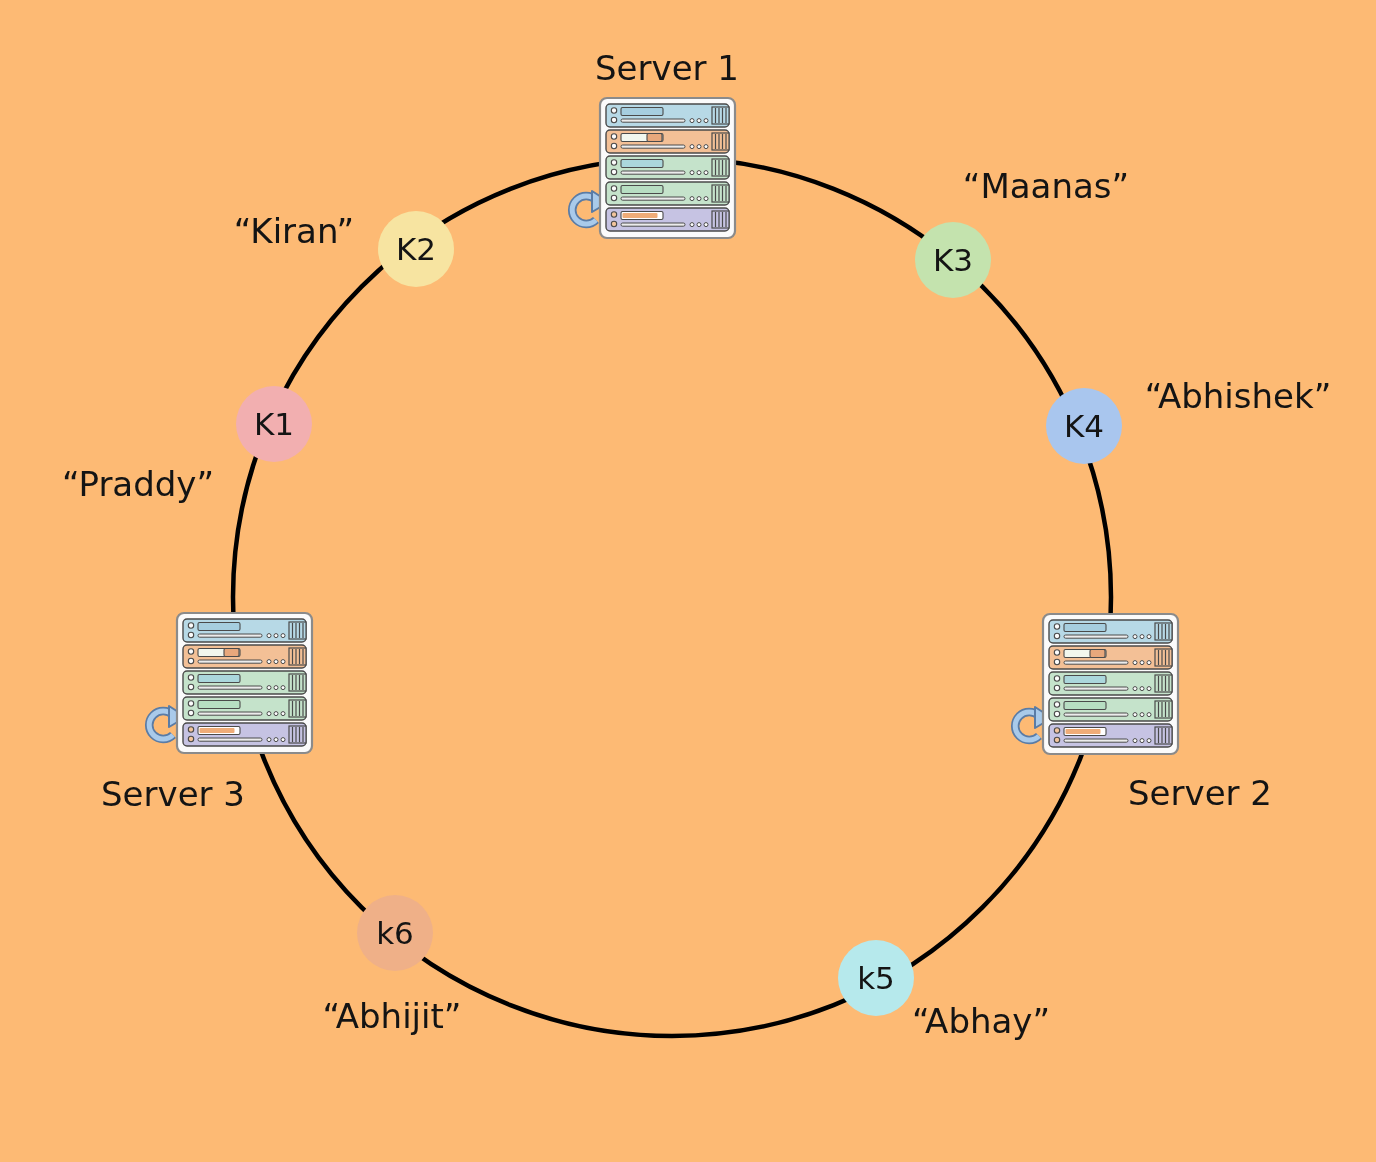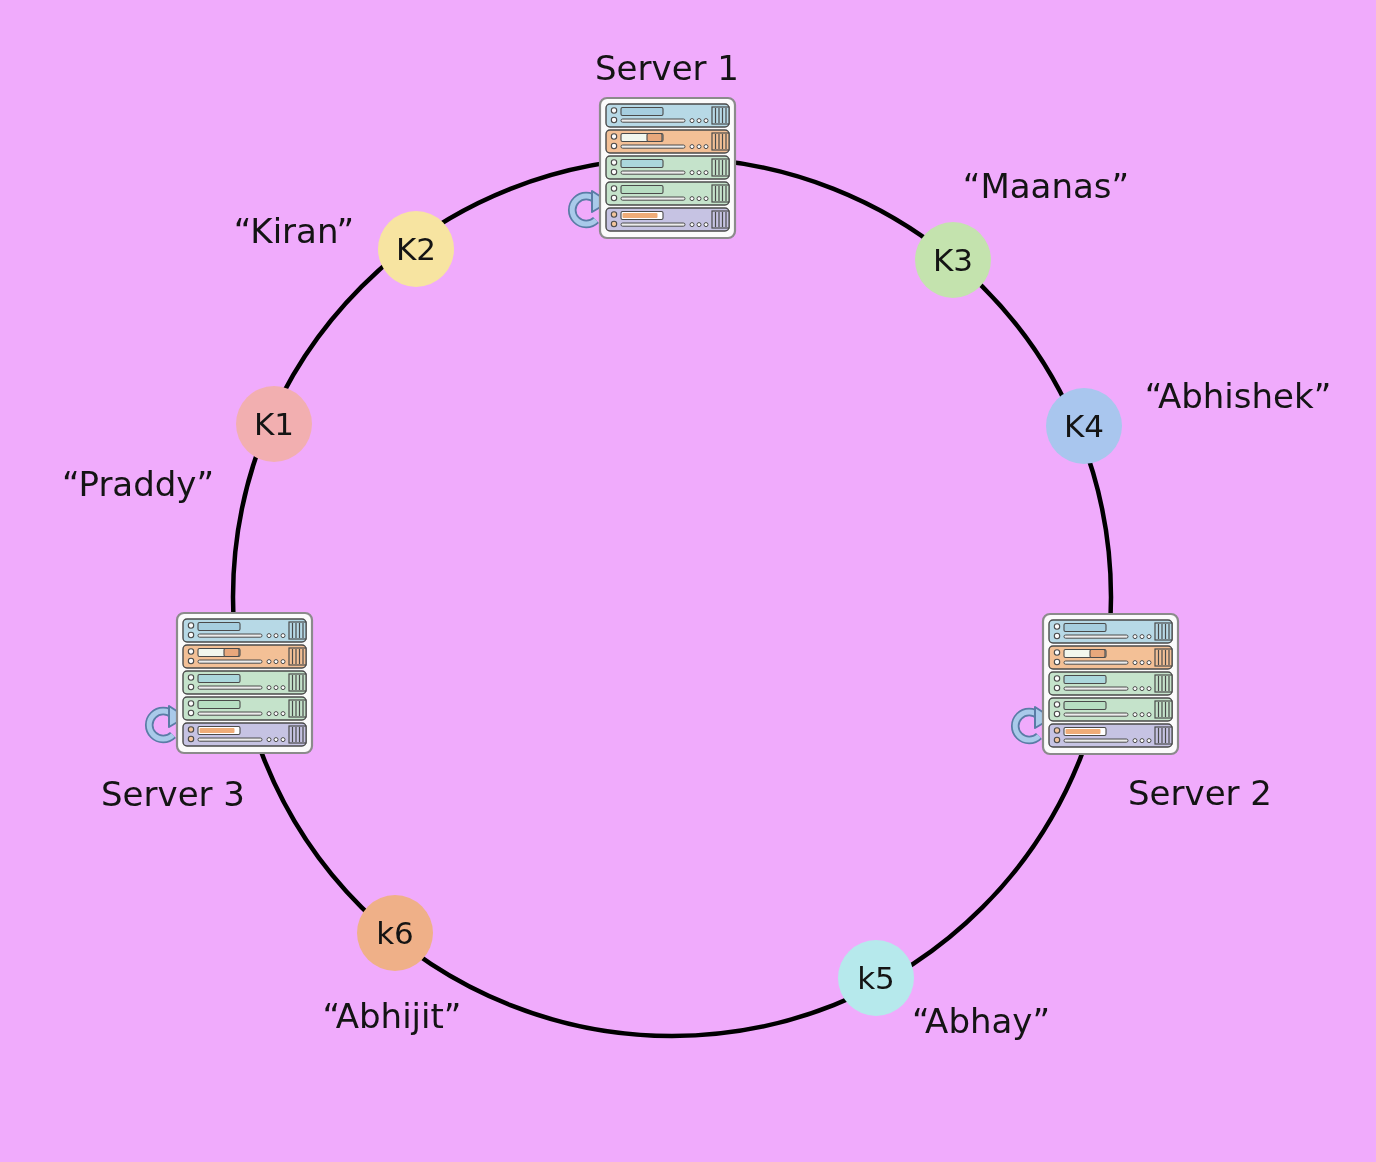--- a/index.html
+++ b/index.html
@@ -1,20 +1,20 @@
 <!DOCTYPE html>
 <html><head>
 <meta charset="utf-8">
 <style>
   html, body { margin: 0; padding: 0; background: #ffffff; }
   .stage {
     position: relative;
     width: 1376px;
     height: 1162px;
-    background: #f0abfc;
+    background: #fdba74;
     overflow: hidden;
     font-family: "DejaVu Sans", sans-serif;
   }
   svg { position: absolute; inset: 0; }
   text {
     font-family: "DejaVu Sans", sans-serif;
     fill: #141414;
   }
   .node-label { font-size: 31px; }
   .name-label { font-size: 34px; }

